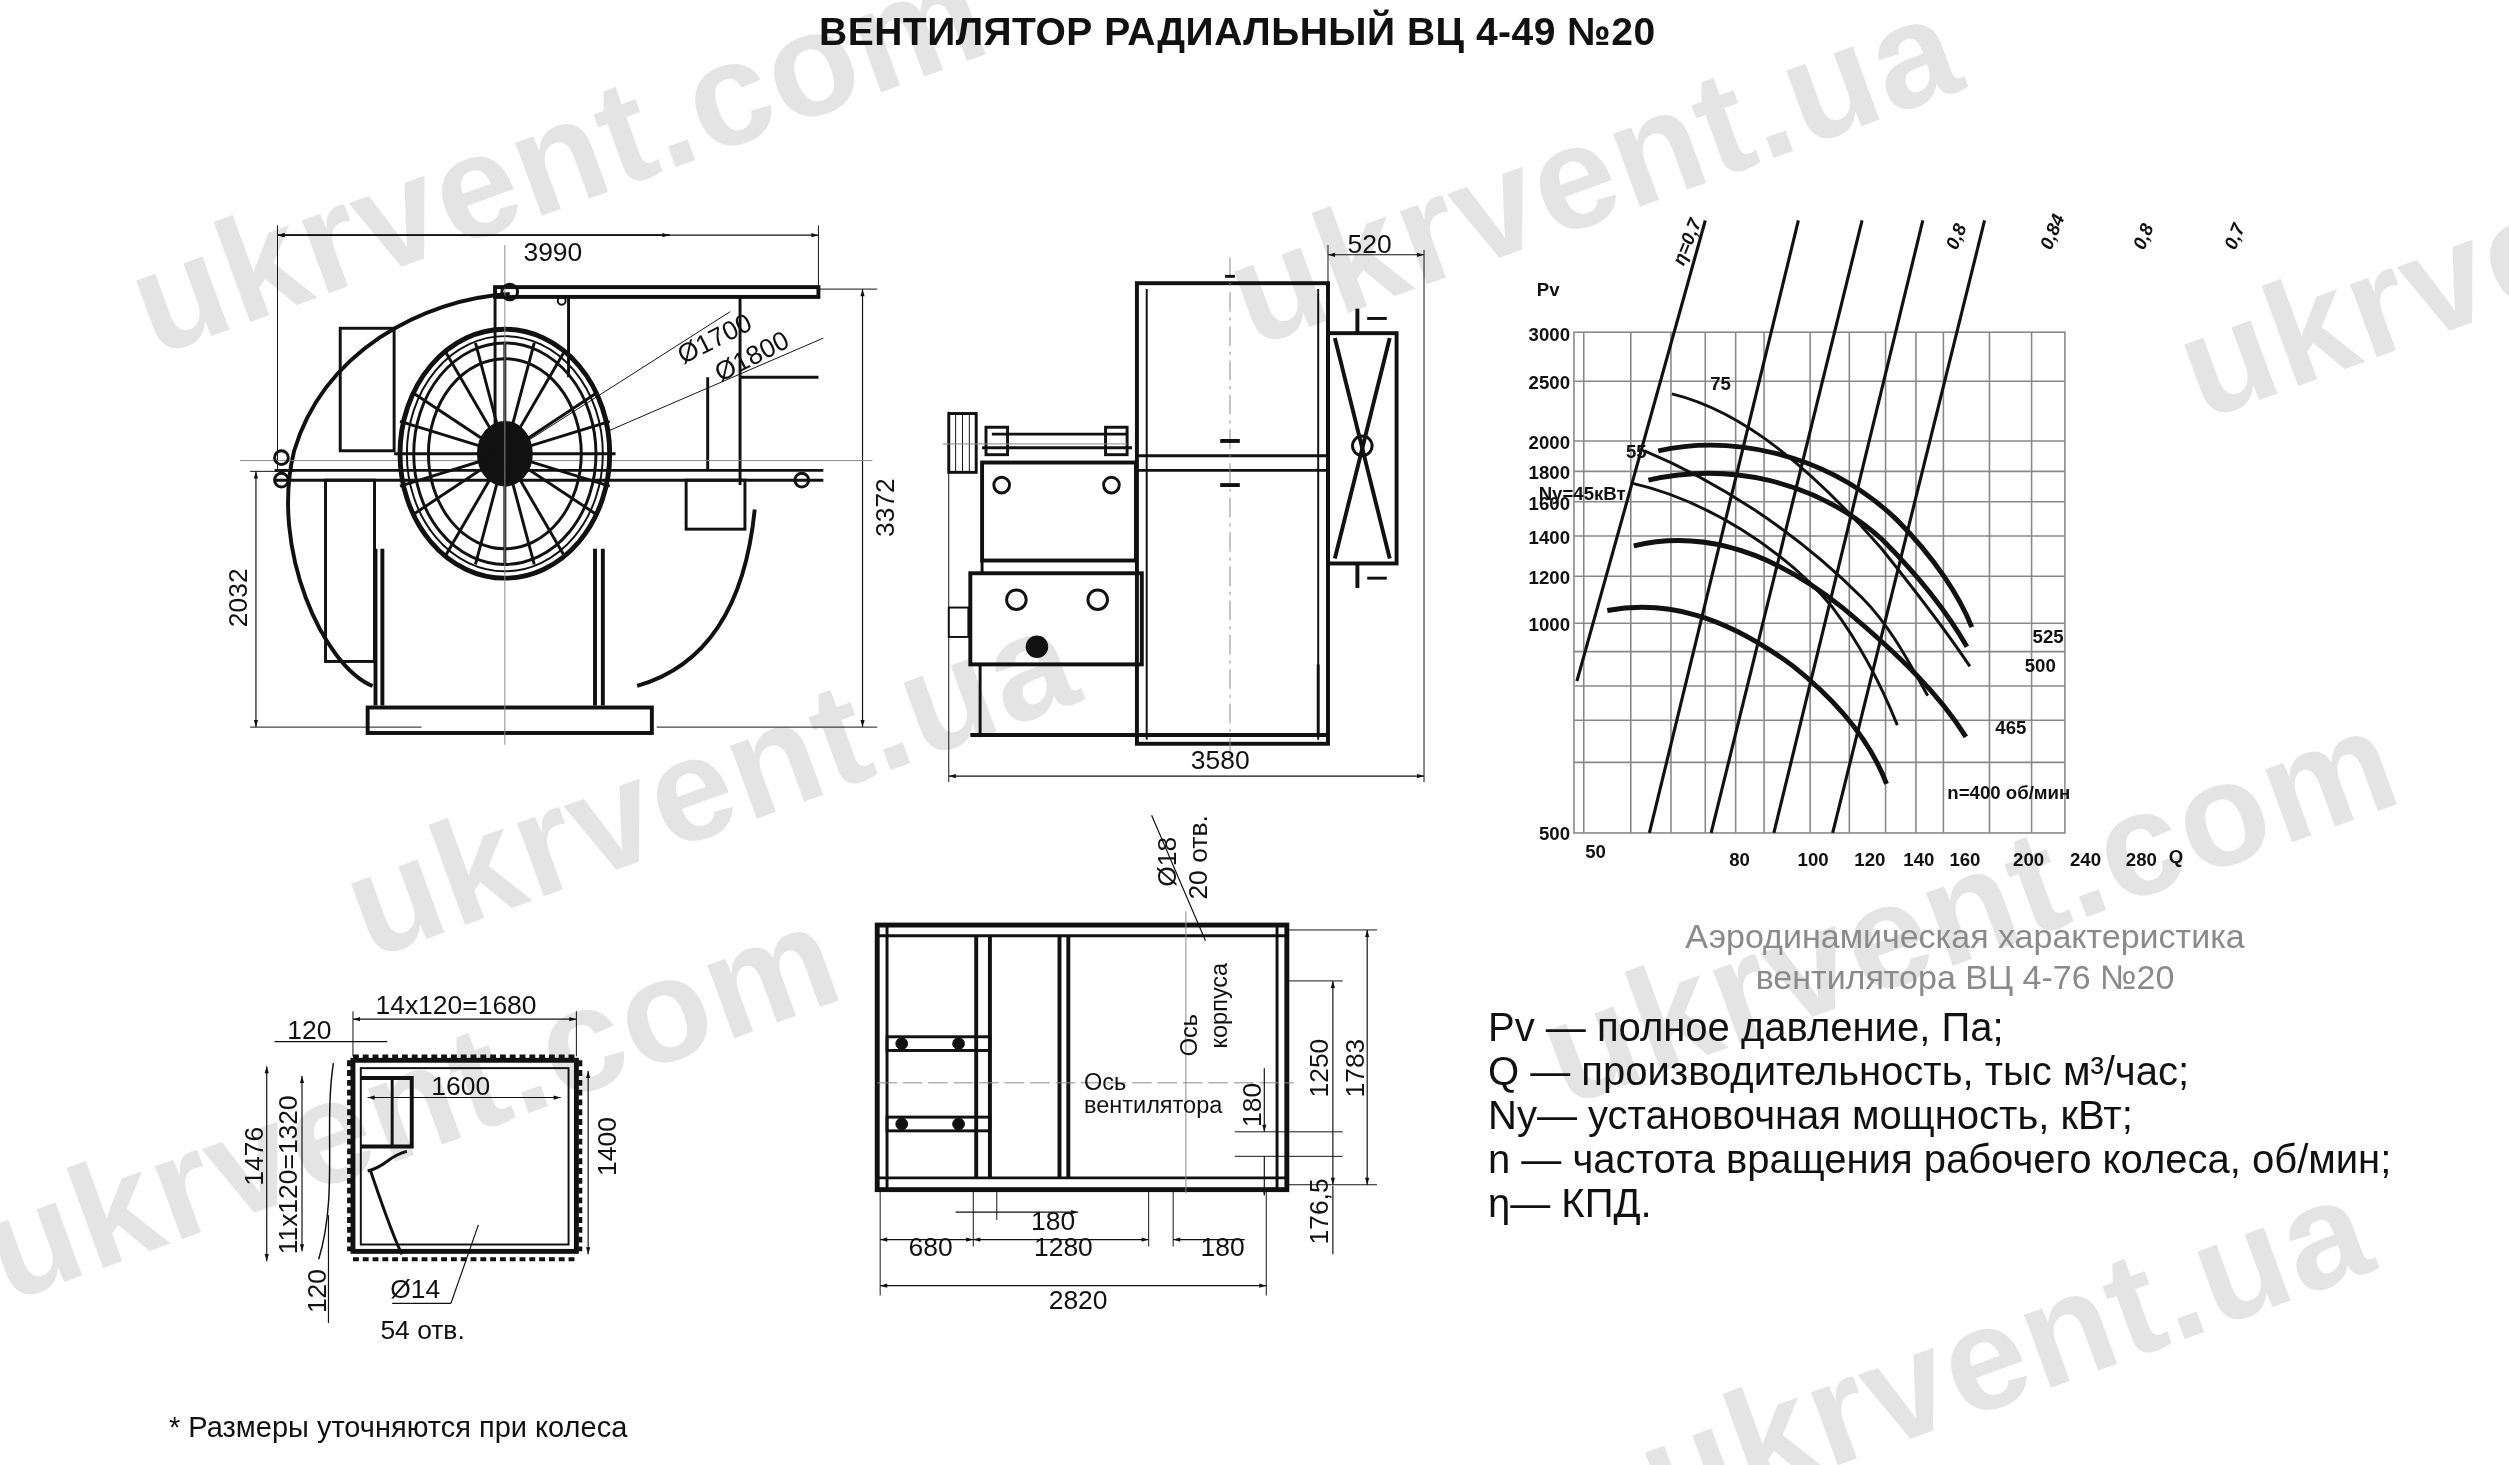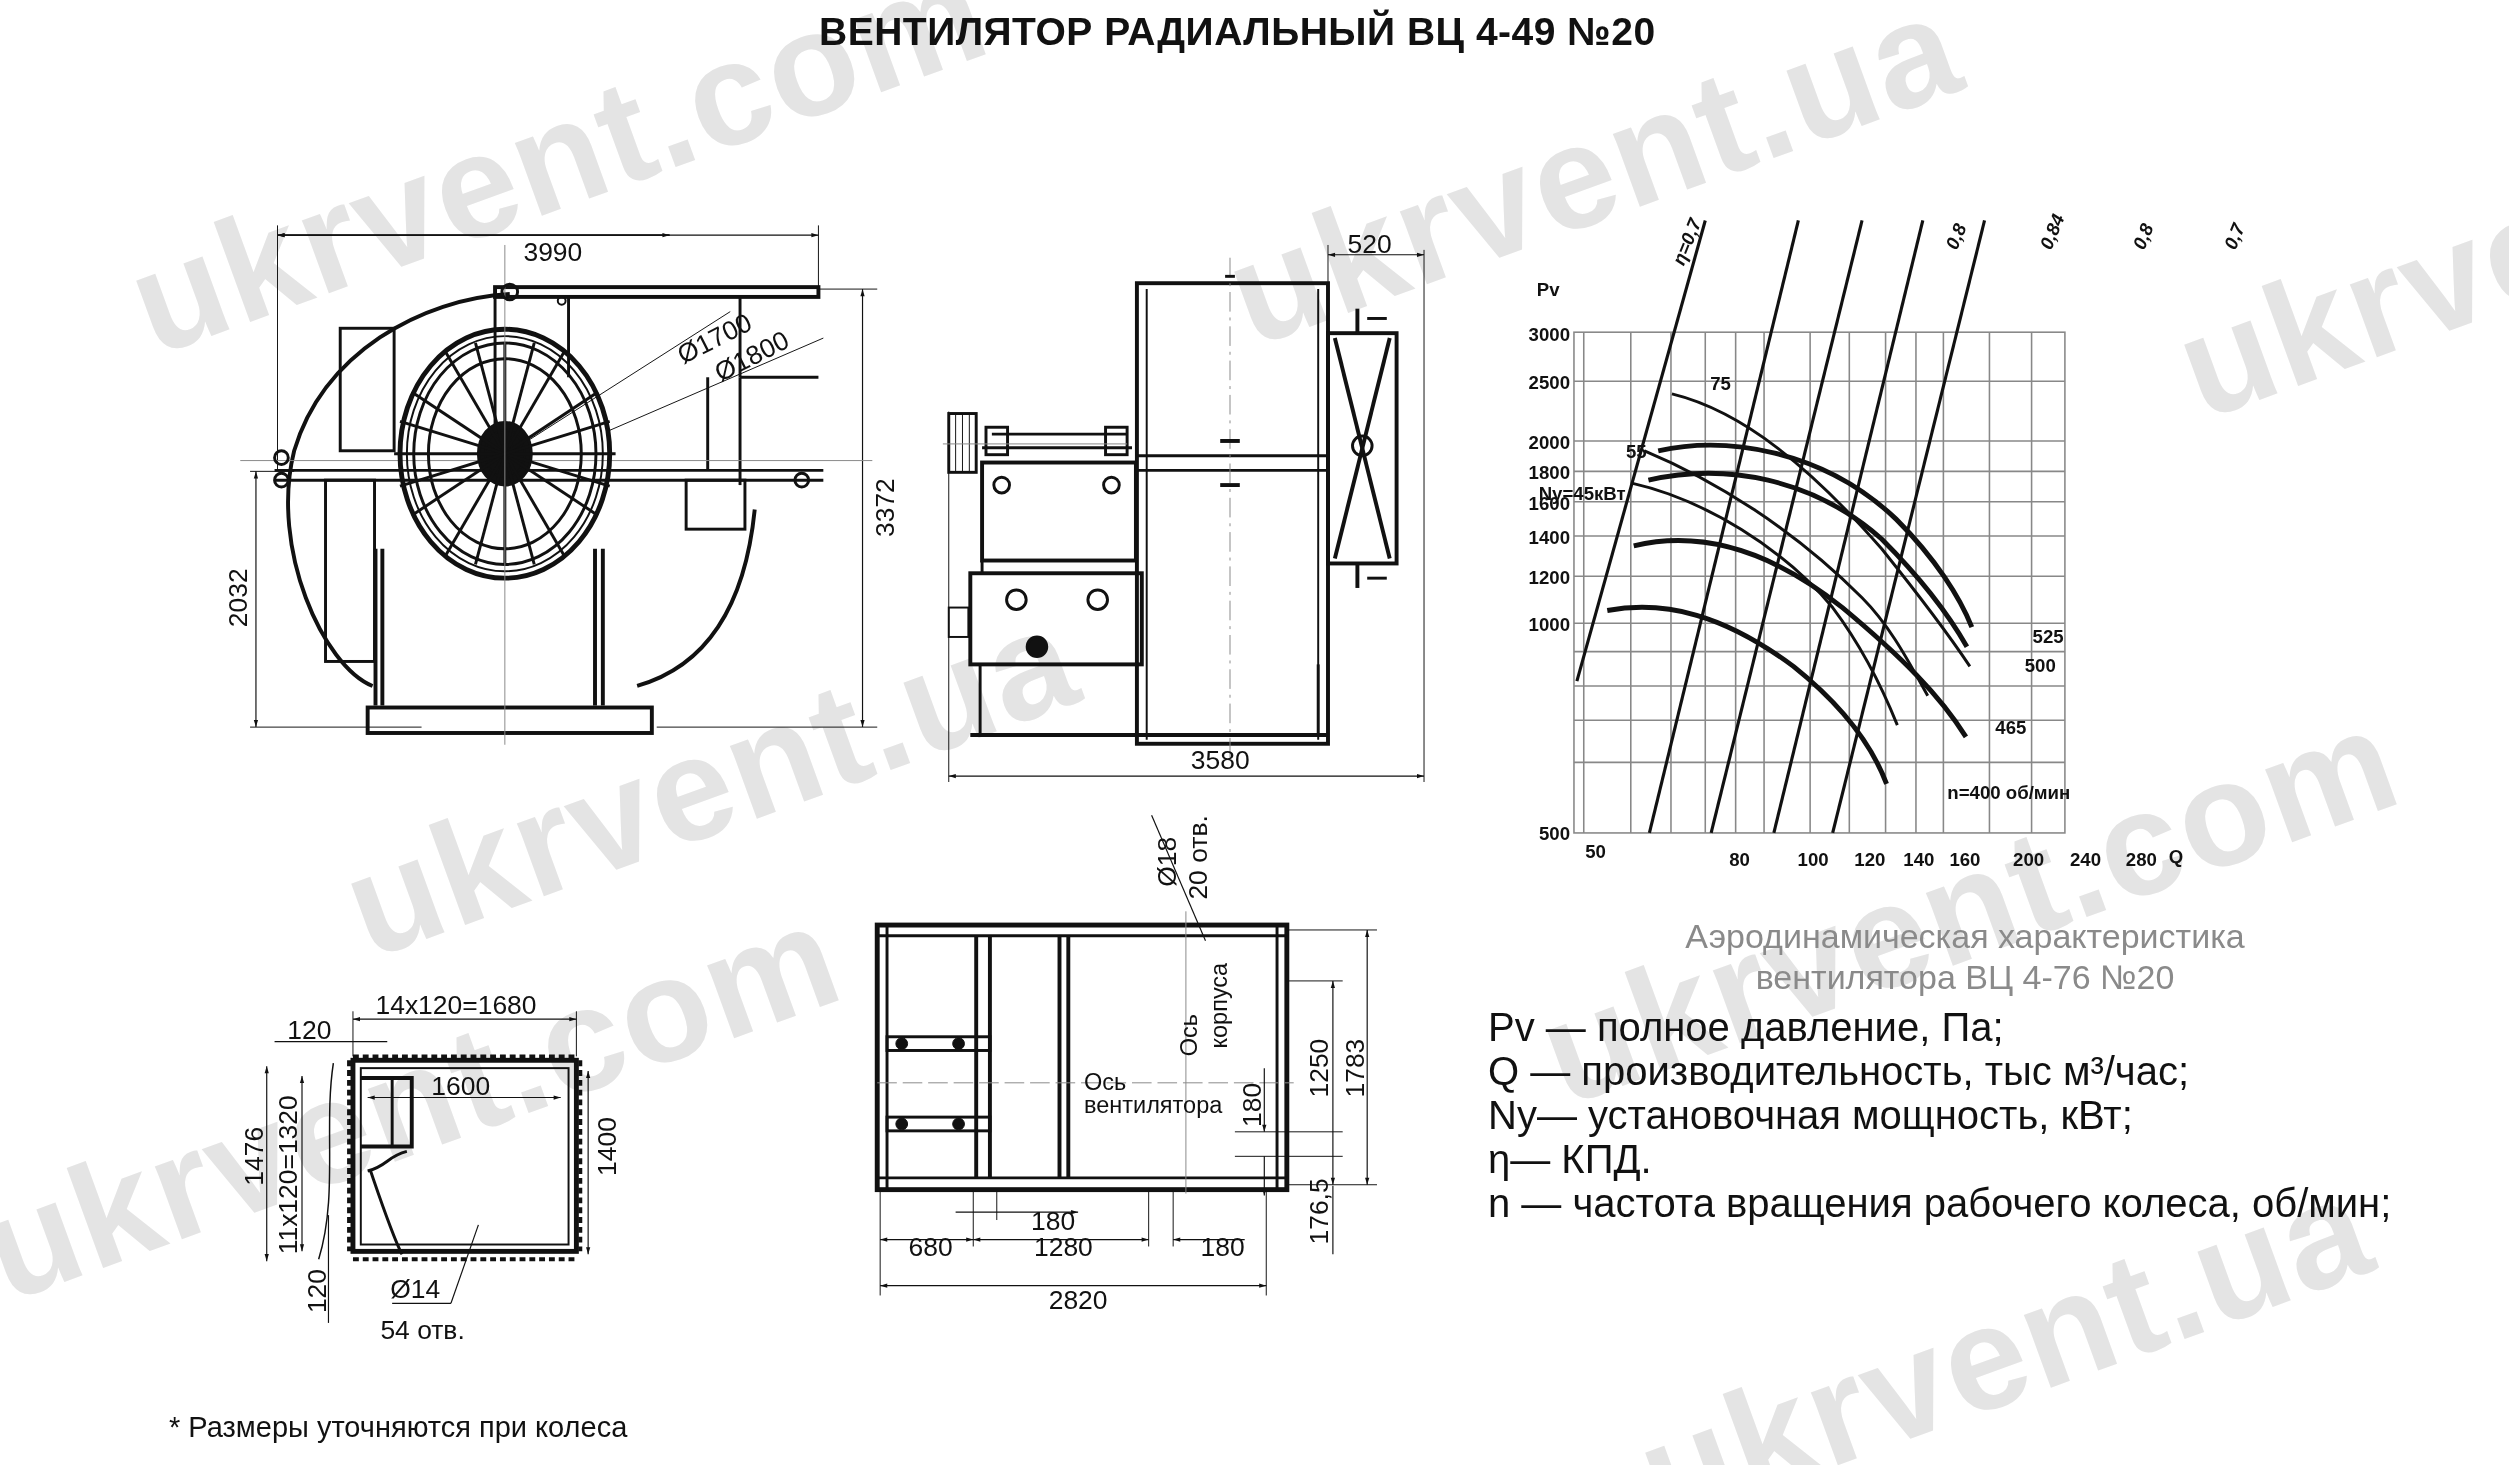--- a/index.html
+++ b/index.html
@@ -360,18 +360,18 @@
 
 <div class="caption" style="top:916px;">
   <div>Аэродинамическая характеристика</div>
   <div>вентилятора  ВЦ 4-76 №20</div>
 </div>
 
 <div class="legend">
   <div>Pv — полное давление, Па;</div>
   <div>Q  — производительность, тыс м³/час;</div>
   <div>Ny— установочная мощность, кВт;</div>
+  <div>n — частота вращения рабочего колеса,  об/мин;</div>
   <div>η— КПД.</div>
-  <div>n — частота вращения рабочего колеса,  об/мин;</div>
 </div>
 
 <div class="footnote">* Размеры уточняются при колеса</div>
 
 
 </body></html>

